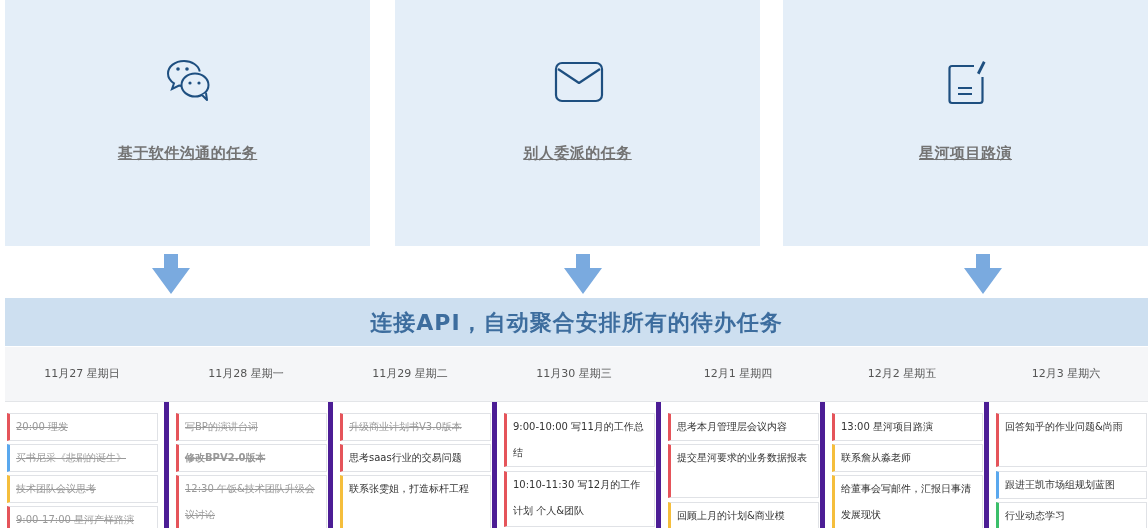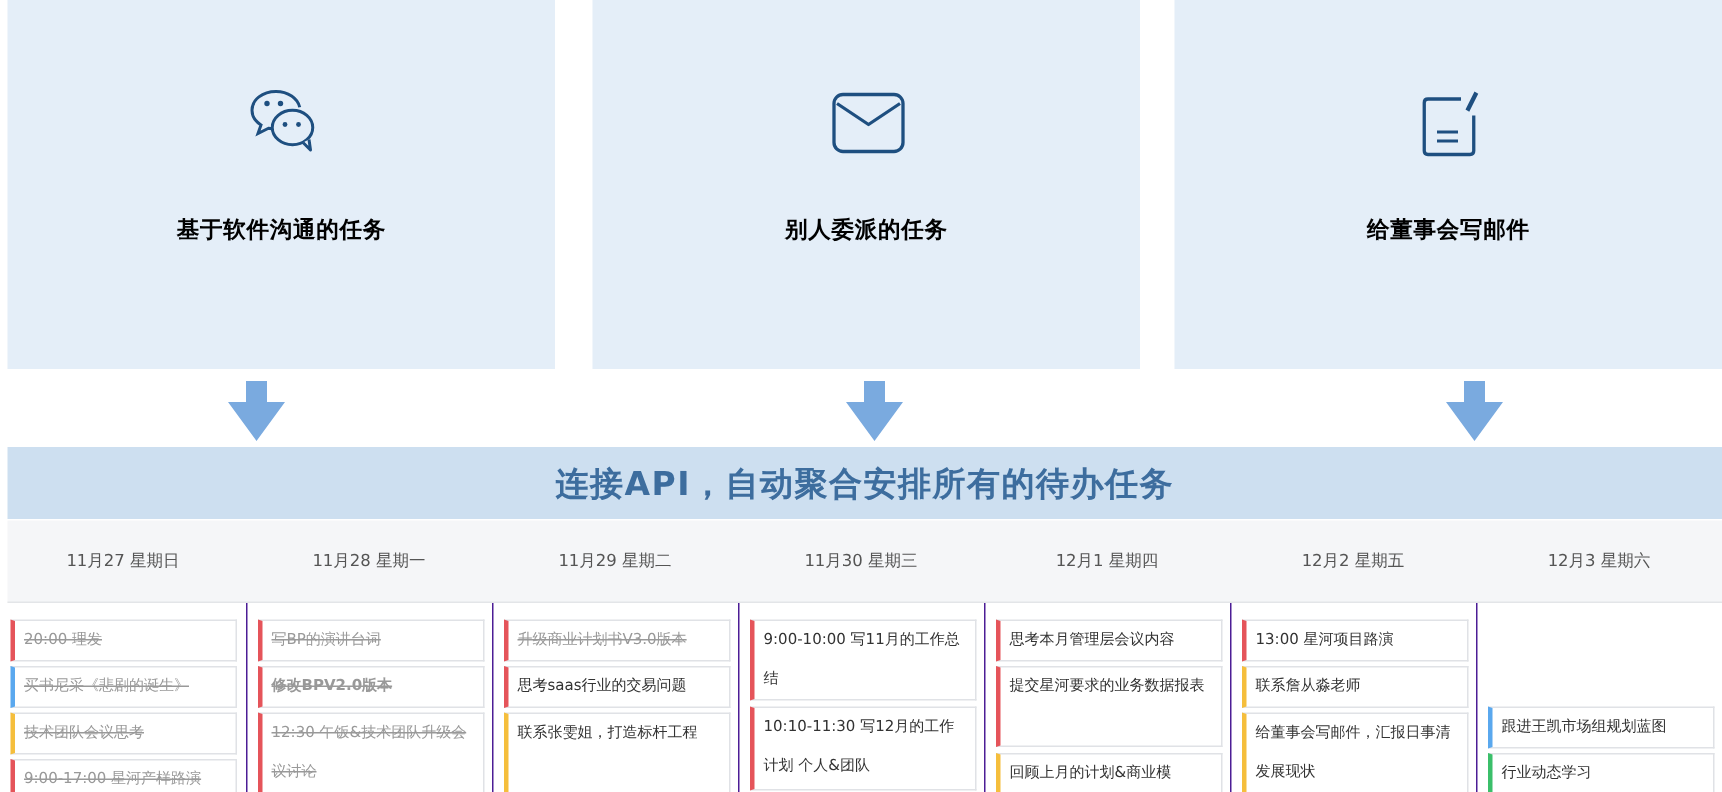--- a/index.html
+++ b/index.html
@@ -1,28 +1,28 @@
 <!DOCTYPE html>
 <html><head>
 <meta charset="utf-8">
 <style>
   html, body { margin:0; padding:0; }
   body { width:1148px; height:528px; overflow:hidden; background:#ffffff; position:relative;
          font-family:"DejaVu Sans","Liberation Sans",sans-serif; }
   .panel { position:absolute; top:0; height:246px; background:#e4eef8; }
   .panel .icon { position:absolute; left:50%; top:55px; transform:translateX(-50%); width:52px; height:52px; }
-  .panel .label { position:absolute; left:0; right:0; top:144px; text-align:center; font-size:15px; font-weight:bold; color:#000000; letter-spacing:0.5px; }
+  .panel .label { position:absolute; left:0; right:0; top:144px; text-align:center; font-size:15px; font-weight:bold; color:#737373; letter-spacing:0.5px;text-decoration:underline; }
   .arrow { position:absolute; top:254px; width:38px; height:40px; }
   .banner { position:absolute; left:5px; right:0; top:298px; height:48px; background:#cddff0; }
   .banner .text { position:absolute; left:0; right:0; top:10px; text-align:center; font-size:22px; font-weight:bold; color:#3d6d9e; letter-spacing:1px; }
   .cal { position:absolute; left:0; top:347px; width:1148px; height:181px; }
   .cal-head { position:absolute; left:5px; right:0; top:0; height:54px; background:#f5f6f8; border-bottom:1px solid #e3e5e8; }
   .day-title { position:absolute; top:0; height:54px; line-height:54px; width:164px; text-align:center; font-size:11px; color:#555; }
   .col { position:absolute; top:55px; bottom:0; width:164px; overflow:hidden; }
-  .col.sep { border-left:1px solid #4c1d95; }
+  .col.sep { border-left:5px solid #4c1d95; }
   .card { position:absolute; left:7px; right:6px; background:#fff; border:1px solid #e0e2e6; border-left:3px solid #e05a5a;
           font-size:10px; color:#333; line-height:26px; padding:0 6px; box-sizing:border-box; overflow:hidden; }
   .card.done { color:#999; text-decoration:line-through; }
   .c-red { border-left-color:#e5545a; }
   .c-blue { border-left-color:#5aa8ee; }
   .c-yellow { border-left-color:#f5be3c; }
   .c-green { border-left-color:#3bbf6a; }
 </style>
 </head>
 <body>
@@ -49,21 +49,21 @@
   <div class="label">别人委派的任务</div>
 </div>
 
 <div class="panel" style="left:783px;width:365px;">
   <svg class="icon" viewBox="0 0 52 52">
     <path d="M34 11H12c-1.5 0-2.5 1-2.5 2.5v32c0 1.5 1 2.5 2.5 2.5h28c1.5 0 2.5-1 2.5-2.5V22" fill="none" stroke="#1e4f80" stroke-width="2.2"></path>
     <path d="M37 18l6-12 2.5 1.5-6 12z" fill="#1e4f80"></path>
     <line x1="18" y1="33" x2="32" y2="33" stroke="#1e4f80" stroke-width="2"></line>
     <line x1="18" y1="39" x2="32" y2="39" stroke="#1e4f80" stroke-width="2"></line>
   </svg>
-  <div class="label">给董事会写邮件</div>
+  <div class="label">星河项目路演</div>
 </div>
 
 <svg class="arrow" style="left:152px;" viewBox="0 0 38 40">
   <polygon points="12,0 26,0 26,14 38,14 19,40 0,14 12,14" fill="#7aaadf"></polygon>
 </svg>
 <svg class="arrow" style="left:564px;" viewBox="0 0 38 40">
   <polygon points="12,0 26,0 26,14 38,14 19,40 0,14 12,14" fill="#7aaadf"></polygon>
 </svg>
 <svg class="arrow" style="left:964px;" viewBox="0 0 38 40">
   <polygon points="12,0 26,0 26,14 38,14 19,40 0,14 12,14" fill="#7aaadf"></polygon>
@@ -114,16 +114,17 @@
     <div class="card c-yellow" style="top:100px;height:28px;">回顾上月的计划&amp;商业模</div>
   </div>
 
   <div class="col sep" style="left:820px;">
     <div class="card c-red" style="top:11px;height:28px;">13:00 星河项目路演</div>
     <div class="card c-yellow" style="top:42px;height:28px;">联系詹从淼老师</div>
     <div class="card c-yellow" style="top:73px;height:56px;">给董事会写邮件，汇报日事清发展现状</div>
   </div>
 
   <div class="col sep" style="left:984px;">
+    <div class="card c-red" style="top:11px;height:54px;">回答知乎的作业问题&amp;尚雨</div>
     <div class="card c-blue" style="top:69px;height:28px;">跟进王凯市场组规划蓝图</div>
     <div class="card c-green" style="top:100px;height:28px;">行业动态学习</div>
   </div>
 </div>
 
 </body></html>

